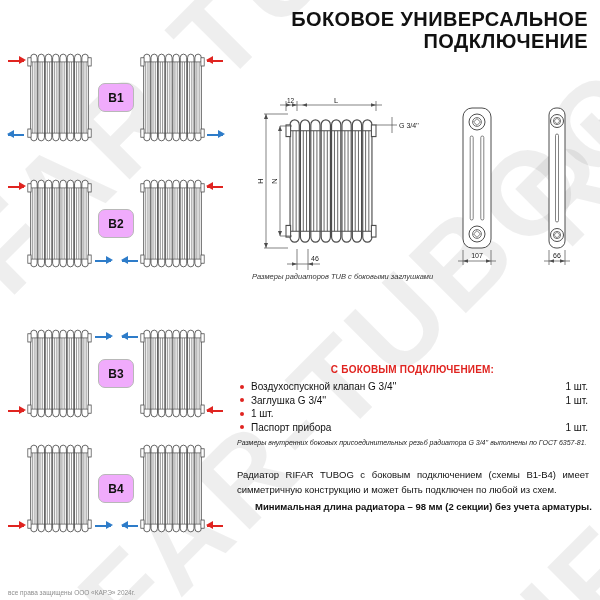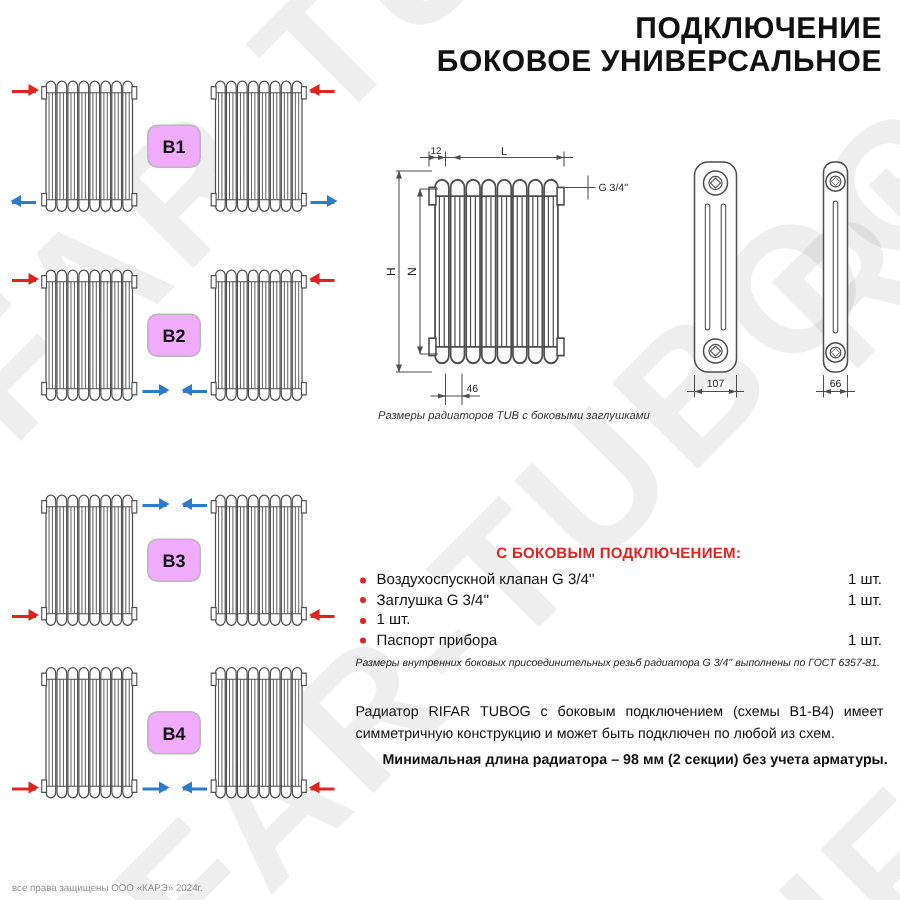--- a/index.html
+++ b/index.html
@@ -96,22 +96,22 @@
 <div class="page">
 
   <div class="wm" style="left:-160px;top:315px;">RIFAR-TUBOG.su</div>
   <div class="wm" style="left:-40px;top:665px;">RIFAR-TUBOG.su</div>
   <div class="wm" style="left:430px;top:645px;">RIFAR-TUBOG.su</div>
   <div class="wm" style="left:490px;top:175px;">RIFAR-TUBOG.su</div>
 
   <div class="content">
 
     <div class="title">
+      <div>БОКОВОЕ УНИВЕРСАЛЬНОЕ</div>
       <div>ПОДКЛЮЧЕНИЕ</div>
-      <div>БОКОВОЕ УНИВЕРСАЛЬНОЕ</div>
     </div>
 
     <div class="scheme" style="top:50px;">
       <svg class="rad l" width="65" height="95" viewBox="-1 0 80 104" preserveAspectRatio="none">
           <use href="#rad-front"></use>
         </svg>
       <svg class="rad r" width="65" height="95" viewBox="-1 0 80 104" preserveAspectRatio="none">
           <use href="#rad-front"></use>
         </svg>
       <div class="scheme-label">B1</div>

